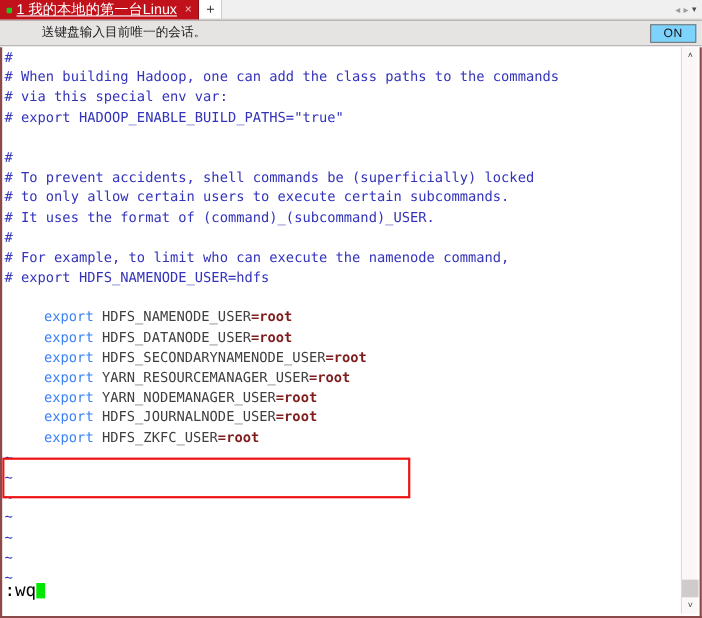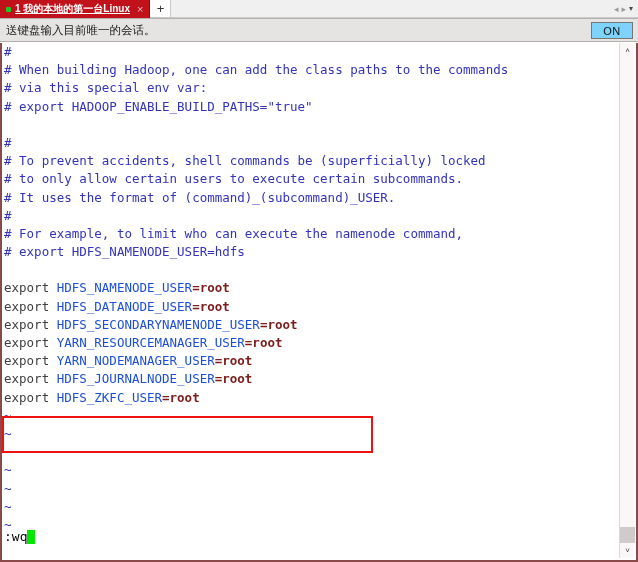--- a/index.html
+++ b/index.html
@@ -47,22 +47,22 @@
     border-right: 1px solid #8d0d14;
   }
   .tab .dot {
     width: 5px; height: 5px;
     background: #1ec81e;
     border-radius: 1px;
     display: inline-block;
     flex: 0 0 auto;
   }
   .tab .tab-title {
-    font-size: 10px;
-    font-weight: bold;
+    font-size: 13px;
+    font-weight: normal;
     text-decoration: underline;
     line-height: 18px;
     letter-spacing: 0px;
   }
   .tab .tab-close {
     color: #f3b9bc;
     font-size: 11px;
     margin-left: 3px;
     line-height: 18px;
   }
@@ -115,20 +115,21 @@
     box-sizing: border-box;
     display: flex;
     align-items: center;
   }
   .toolbar-label {
     font-size: 11.5px;
     color: #1a1a1a;
     padding-left: 6px;
     line-height: 22px;
     white-space: nowrap;
+    margin-left: 32px;
   }
   .on-button {
     position: absolute;
     right: 5px;
     top: 3px;
     width: 42px;
     height: 17px;
     background: #7dd3fc;
     border: 1px solid #767676;
     box-sizing: border-box;
@@ -162,22 +163,22 @@
     font-size: 12.5px;
     line-height: 18.2px;
     white-space: pre;
   }
   .line {
     height: 18.2px;
     white-space: pre;
   }
   .cmt   { color: #3333bb; }
   .tilde { color: #3333bb; }
-  .kw    { color: #404040; }
-  .var   { color: #1d4ed8; }
+  .kw    { color: #3b82f6; margin-left: 36px; }
+  .var   { color: #404040; }
   .val   { color: #7f1d1d; font-weight: bold; }
 
   
   .annot-box {
     position: absolute;
     left: 0px;
     top: 373px;
     width: 371px;
     height: 37px;
     border: 2px solid #ee1111;
@@ -185,21 +186,21 @@
     pointer-events: none;
   }
 
   
   .statusline {
     position: absolute;
     left: 2px;
     bottom: 14px;
     height: 18px;
     font-family: "DejaVu Sans Mono", "Liberation Mono", monospace;
-    font-size: 13px;
+    font-size: 16px;
     line-height: 18px;
     color: #000000;
     display: flex;
     align-items: center;
     white-space: pre;
   }
   .cursor {
     display: inline-block;
     width: 8px;
     height: 14px;

